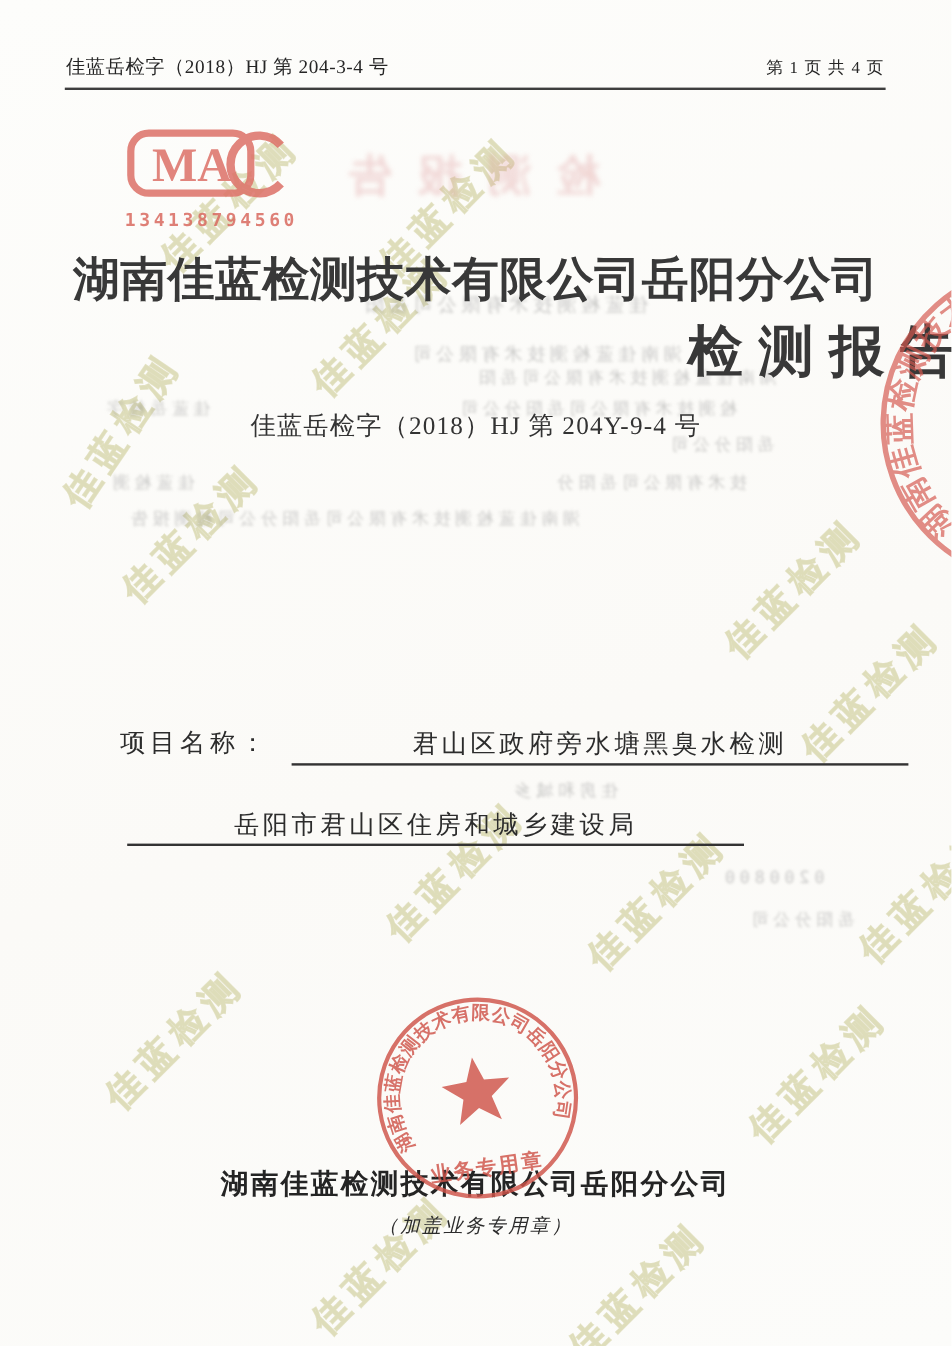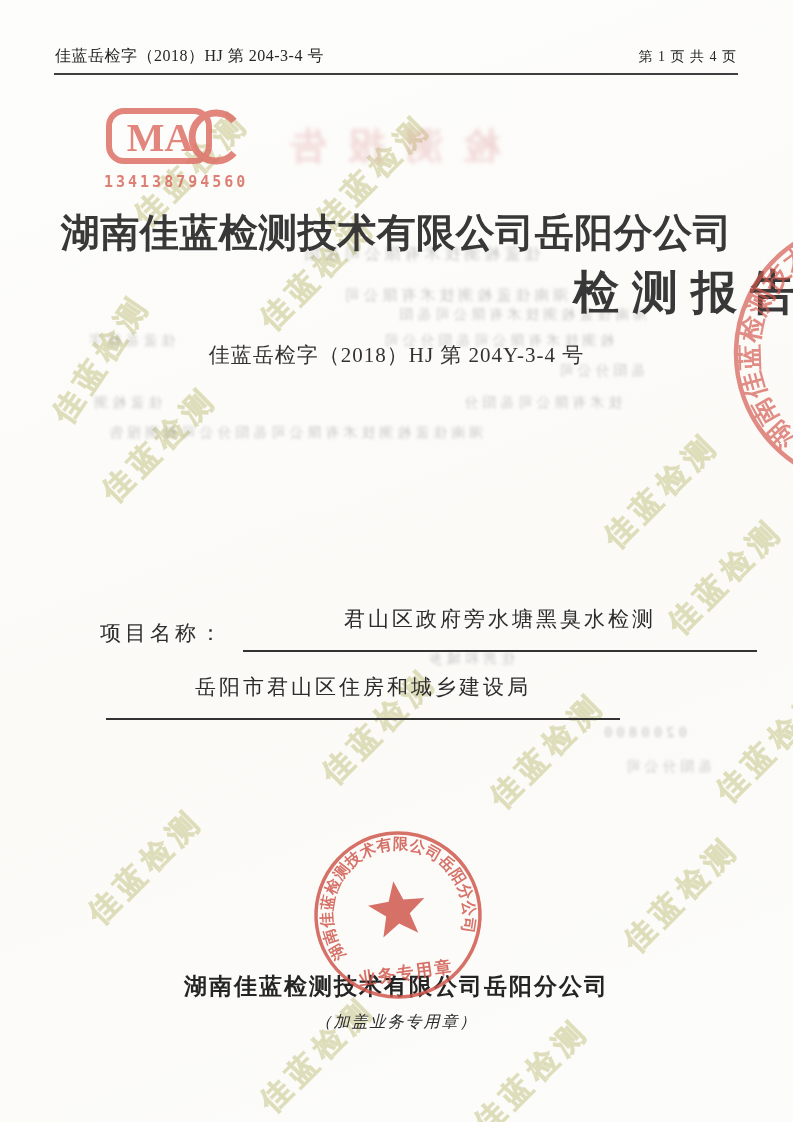--- a/index.html
+++ b/index.html
@@ -21,21 +21,21 @@
     font-size:39px;font-weight:bold;letter-spacing:.5px;color:#383838;}
   .title2{position:absolute;left:16px;top:262px;width:100%;text-align:right;z-index:2;
     font-size:46px;font-weight:bold;letter-spacing:13px;text-indent:13px;color:#383838;}
   .report-no{position:absolute;left:0;top:341px;width:100%;text-align:center;z-index:2;
     font-size:21px;letter-spacing:1px;color:#333;}
   
   .field{position:absolute;left:100px;display:flex;align-items:flex-end;z-index:2;}
   .f1{top:605px;gap:12px;} .f2{top:673px;} .f3{top:741px;}
   .flabel{font-size:21px;letter-spacing:4px;color:#2c2c2c;padding-bottom:5px;white-space:nowrap;}
   .fvalue{display:inline-block;width:514px;margin-left:6px;border-bottom:2px solid #333;
-    text-align:center;font-size:21px;letter-spacing:3px;color:#2c2c2c;padding-bottom:17px;white-space:nowrap;}
+    text-align:center;font-size:21px;letter-spacing:3px;color:#2c2c2c;padding-bottom:2px;white-space:nowrap;}
   
   .foot-company{position:absolute;left:0;top:971px;width:100%;text-align:center;z-index:2;
     font-size:23px;font-weight:bold;letter-spacing:2px;color:#242424;}
   .foot-note{position:absolute;left:0;top:1012px;width:100%;text-align:center;z-index:2;
     font-size:16px;letter-spacing:2px;color:#2c2c2c;font-style:italic;}
   
   .seal-main{position:absolute;left:310px;top:827px;z-index:4;transform:rotate(-8deg);opacity:.82;}
   .seal-edge{position:absolute;left:723px;top:208px;z-index:4;transform:rotate(-20deg);opacity:.68;}
   
   .wm{position:absolute;z-index:0;font-family:"Liberation Sans","DejaVu Sans",sans-serif;
@@ -103,21 +103,21 @@
     <svg width="140" height="62" viewBox="0 0 140 62">
       <rect x="5" y="5" width="100" height="50" rx="15" fill="none" stroke="#dd7168" stroke-width="6"></rect>
       <text x="56" y="45" font-size="40" font-weight="bold" fill="#dd7168" text-anchor="middle" font-family="Liberation Sans, sans-serif">MA</text>
       <path d="M 130 15 A 24 24 0 1 0 130 47" fill="none" stroke="#dd7168" stroke-width="7"></path>
     </svg>
     <div class="cma-num">134138794560</div>
   </div>
 
   <div class="title1">湖南佳蓝检测技术有限公司岳阳分公司</div>
   <div class="title2">检测报告</div>
-  <div class="report-no">佳蓝岳检字（2018）HJ 第 204Y-3-4 号</div>
+  <div class="report-no">佳蓝岳检字（2018）HJ 第 204Y-9-4 号</div>
 
   <div class="field f1">
     <span class="flabel">项目名称：</span>
     <span class="fvalue">君山区政府旁水塘黑臭水检测</span>
   </div>
   <div class="field f2">
     <span class="fvalue">岳阳市君山区住房和城乡建设局</span>
   </div>
 
   <svg class="seal-main" width="176" height="176" viewBox="0 0 176 176">

